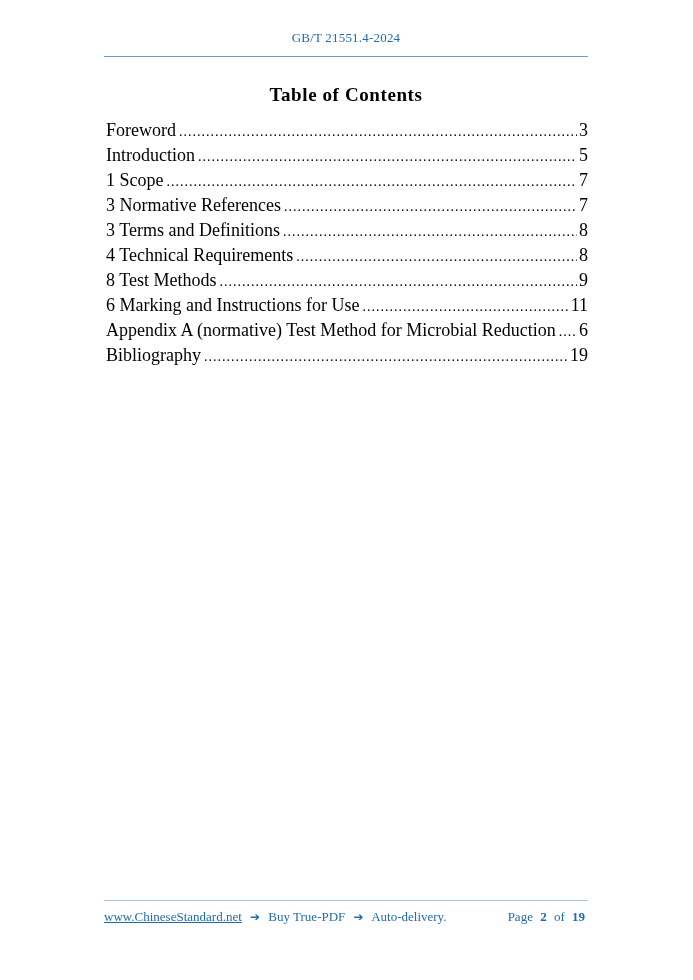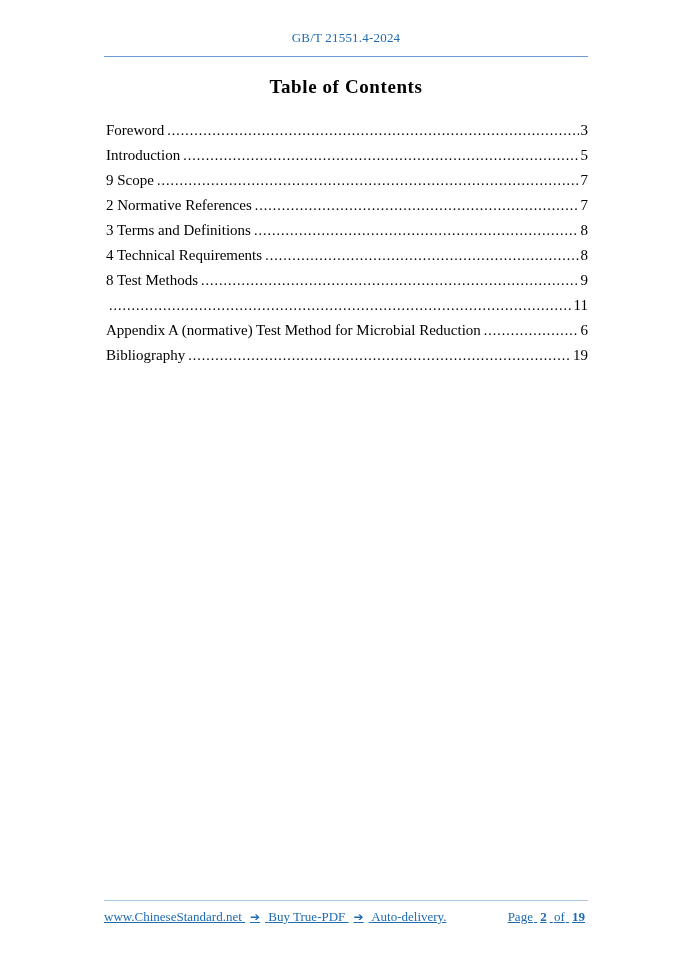--- a/index.html
+++ b/index.html
@@ -33,42 +33,42 @@
     letter-spacing: 0.2px;
   }
   .doc-header .rule {
     margin-top: 11px;
     height: 0;
     border-top: 1px solid #6b9bd2;
   }
   
   .toc-title {
     position: absolute;
-    top: 76px;
+    top: 84px;
     left: 104px;
     width: 484px;
     text-align: center;
     font-size: 19px;
     font-weight: bold;
     letter-spacing: 0.6px;
     color: #000000;
   }
   
   .toc-list {
     position: absolute;
     top: 118px;
     left: 106px;
     width: 482px;
   }
   .toc-row {
     display: flex;
     align-items: baseline;
     height: 25px;
     line-height: 25px;
-    font-size: 15px;
+    font-size: 18px;
     white-space: nowrap;
     cursor: pointer;
   }
   .toc-label { flex: 0 0 auto; }
   .toc-leader {
     flex: 1 1 auto;
     overflow: hidden;
     margin: 0 2px 0 3px;
     min-width: 10px;
   }
@@ -91,21 +91,20 @@
     border-top: 1px solid #a9c6e0;
   }
   .doc-footer .footer-line {
     margin-top: 8px;
     display: flex;
     justify-content: space-between;
     align-items: flex-end;
     font-size: 13px;
     line-height: 16px;
     white-space: nowrap;
-    text-decoration: underline;
   }
   .footer-left span { vertical-align: baseline; }
   .site-link {
     text-decoration: underline;
     color: #1e6bb0;
     cursor: pointer;
   }
   .arrow-icon {
     font-family: "DejaVu Sans", sans-serif;
     font-weight: bold;
@@ -137,27 +136,27 @@
       <span class="toc-page">3</span>
     </div>
 
     <div class="toc-row">
       <span class="toc-label">Introduction</span>
       <span class="toc-leader"></span>
       <span class="toc-page">5</span>
     </div>
 
     <div class="toc-row">
-      <span class="toc-label">9 Scope</span>
+      <span class="toc-label">1 Scope</span>
       <span class="toc-leader"></span>
       <span class="toc-page">7</span>
     </div>
 
     <div class="toc-row">
-      <span class="toc-label">2 Normative References</span>
+      <span class="toc-label">3 Normative References</span>
       <span class="toc-leader"></span>
       <span class="toc-page">7</span>
     </div>
 
     <div class="toc-row">
       <span class="toc-label">3 Terms and Definitions</span>
       <span class="toc-leader"></span>
       <span class="toc-page">8</span>
     </div>
 
@@ -167,20 +166,21 @@
       <span class="toc-page">8</span>
     </div>
 
     <div class="toc-row">
       <span class="toc-label">8 Test Methods</span>
       <span class="toc-leader"></span>
       <span class="toc-page">9</span>
     </div>
 
     <div class="toc-row">
+      <span class="toc-label">6 Marking and Instructions for Use</span>
       <span class="toc-leader"></span>
       <span class="toc-page">11</span>
     </div>
 
     <div class="toc-row">
       <span class="toc-label">Appendix A (normative) Test Method for Microbial Reduction</span>
       <span class="toc-leader"></span>
       <span class="toc-page">6</span>
     </div>
 

